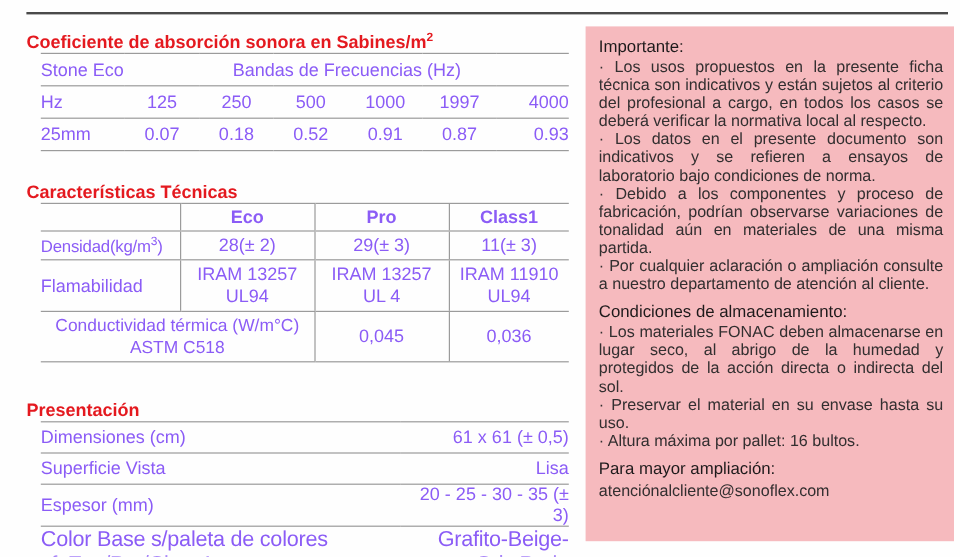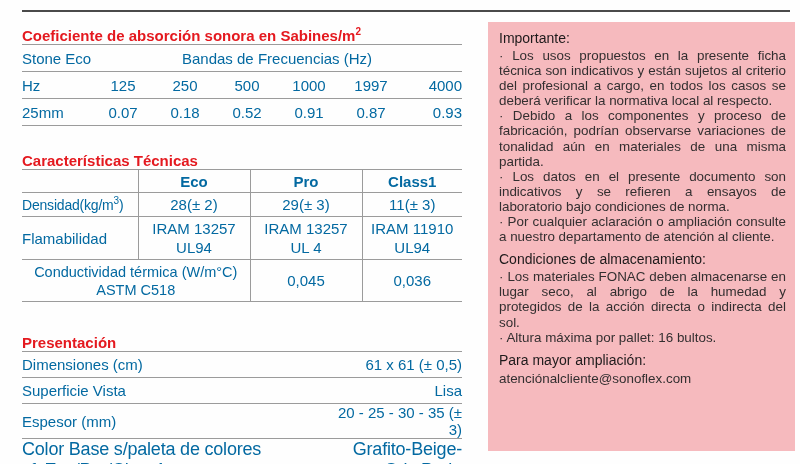--- a/index.html
+++ b/index.html
@@ -22,21 +22,21 @@
   }
   .sec-title{
     margin:0;padding:0;
     font-size:15px;line-height:17px;font-weight:bold;
     color:#e4191f;
   }
   .mt2{margin-top:26px;}
   .mt3{margin-top:32px;}
   table.t{
     border-collapse:collapse;width:440px;table-layout:fixed;
-    font-size:15px;color:#0369a1;
+    font-size:15px;color:#8b5cf6;margin-left:12px;
   }
   table.t td{
     padding:0;vertical-align:middle;
     border-bottom:1.5px solid #9b9b9b;
   }
   table.t tr:first-child td{border-top:1.5px solid #9b9b9b;}
   .al{text-align:left;}
   .ac{text-align:center;}
   .ar{text-align:right;}
   .t1 td{height:26px;}
@@ -191,25 +191,26 @@
         <td class="ar">Grafito-Beige-Gris Perla</td>
       </tr>
     </tbody>
       </table>
 
   </div>
 
   <aside class="sidebar">
     <h3>Importante:</h3>
     <p>· Los usos propuestos en la presente ficha técnica son indicativos y están sujetos al criterio del profesional a cargo, en todos los casos se deberá verificar la normativa local al respecto.</p>
+    <p>· Los datos en el presente documento son indicativos y se refieren a ensayos de laboratorio bajo condiciones de norma.</p>
     <p>· Debido a los componentes y proceso de fabricación, podrían observarse variaciones de tonalidad aún en materiales de una misma partida.</p>
-    <p>· Los datos en el presente documento son indicativos y se refieren a ensayos de laboratorio bajo condiciones de norma.</p>
     <p>· Por cualquier aclaración o ampliación consulte a nuestro departamento de atención al cliente.</p>
 
     <h3 class="gap">Condiciones de almacenamiento:</h3>
     <p>· Los materiales FONAC deben almacenarse en lugar seco, al abrigo de la humedad y protegidos de la acción directa o indirecta del sol.</p>
+    <p>· Preservar el material en su envase hasta su uso.</p>
     <p>· Altura máxima por pallet: 16 bultos.</p>
 
     <h3 class="gap">Para mayor ampliación:</h3>
     <p class="email">atenciónalcliente@sonoflex.com</p>
   </aside>
 
 </div>
 
 </body></html>

